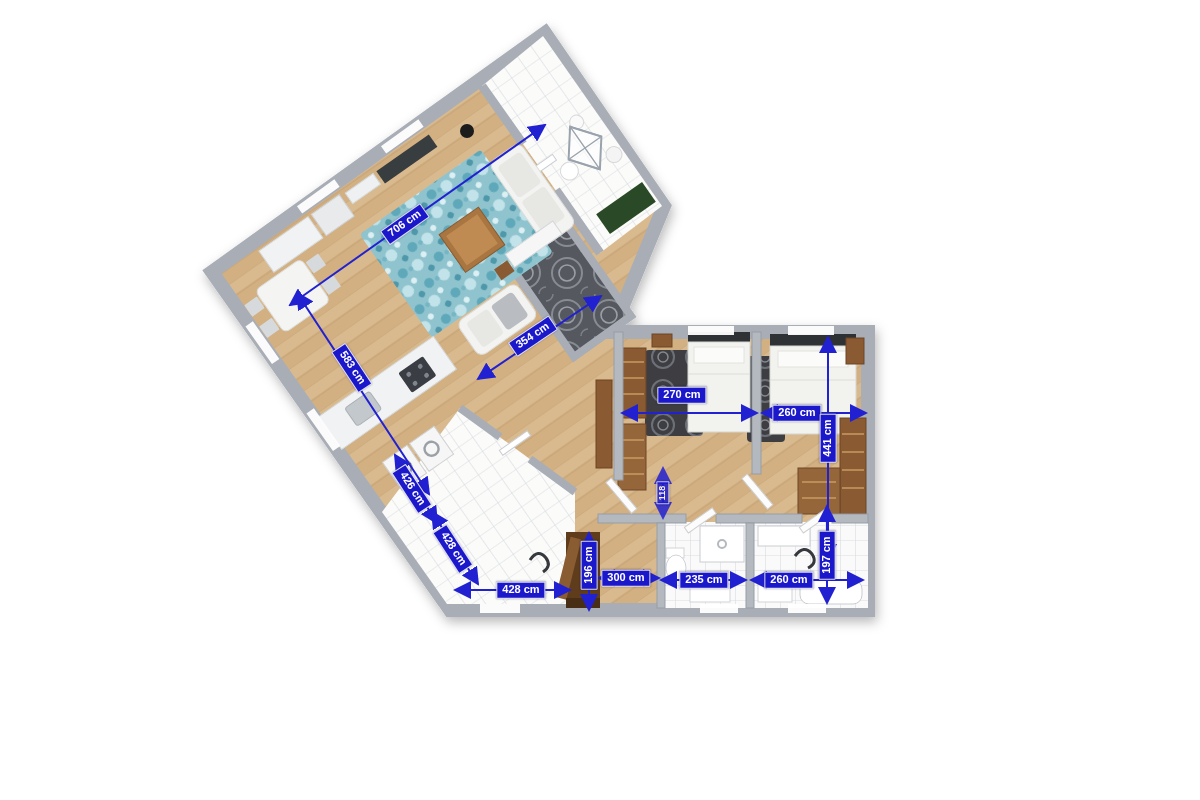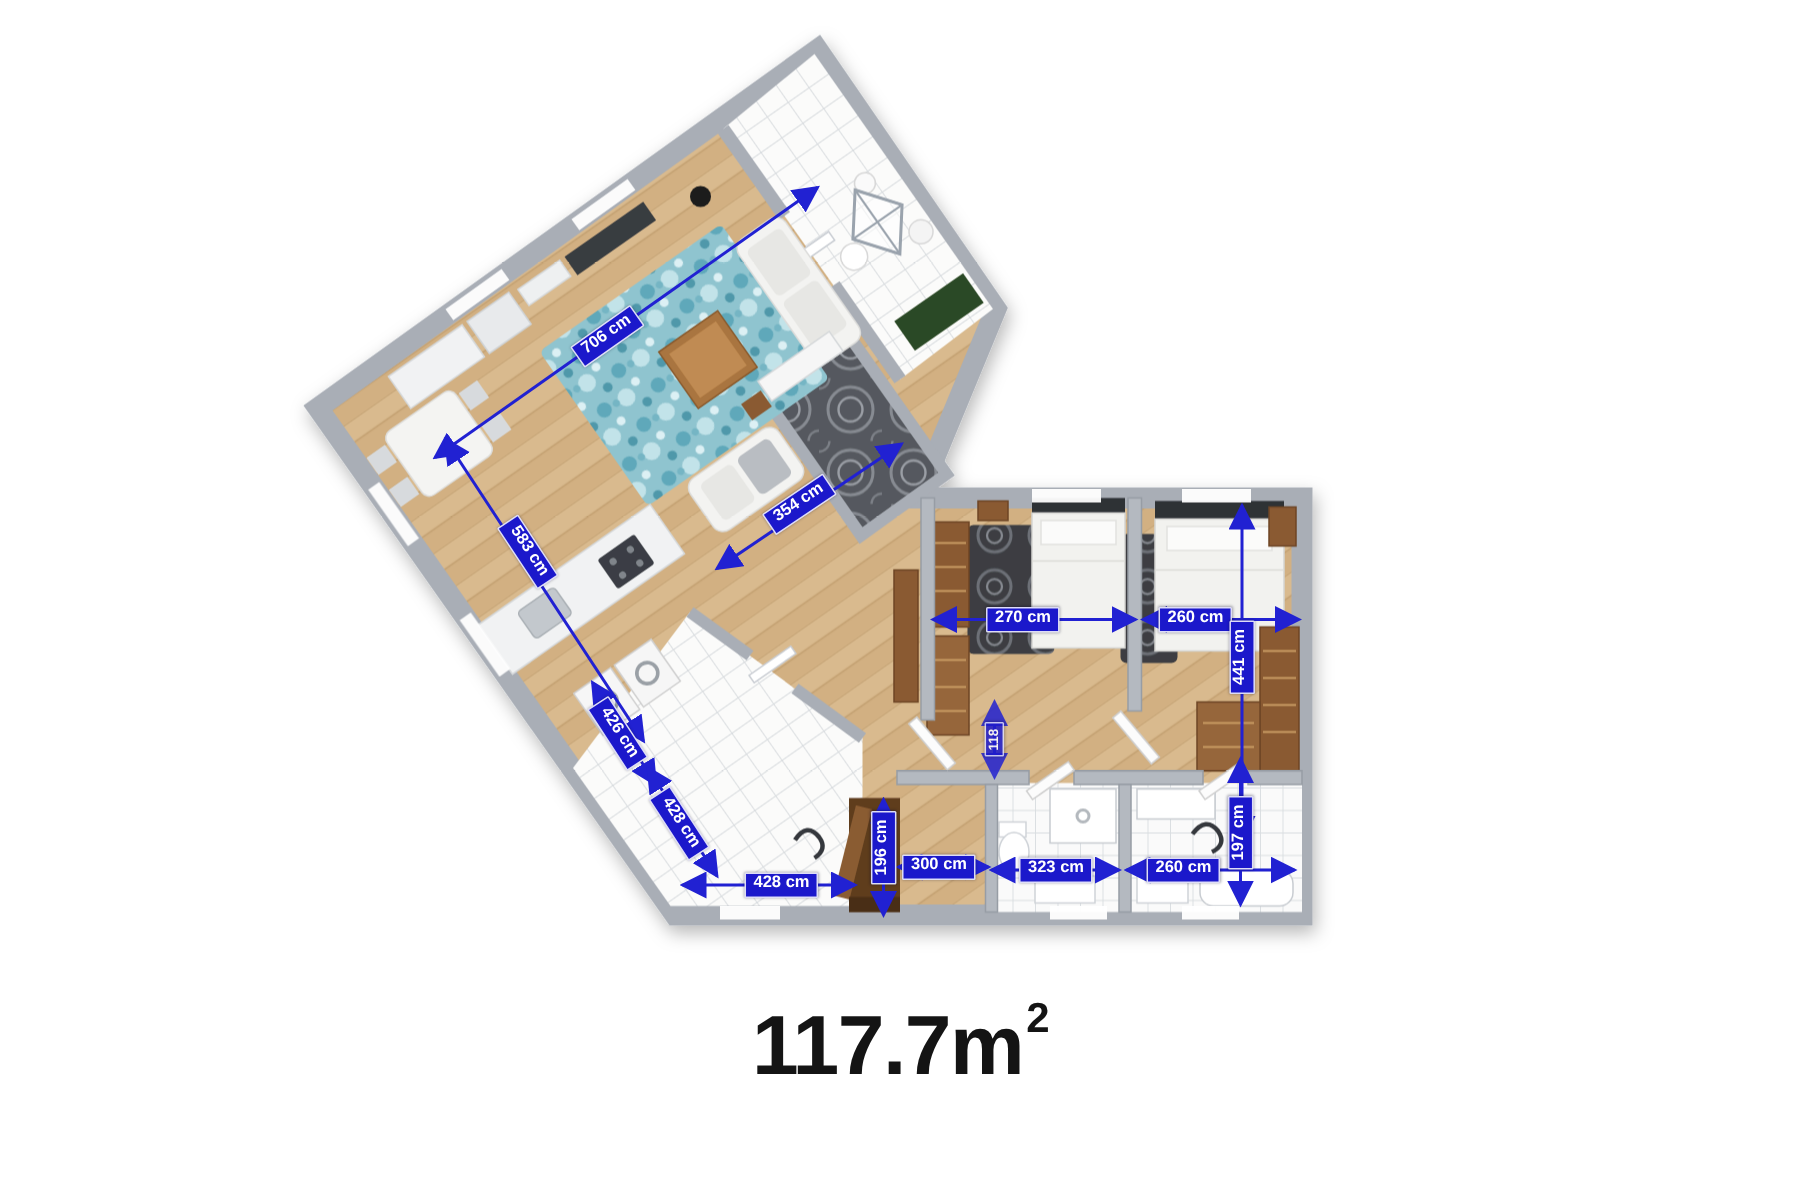--- a/index.html
+++ b/index.html
@@ -228,28 +228,27 @@
     <line x1="599" y1="578" x2="659" y2="578" marker-start="url(#arr)" marker-end="url(#arr)"></line>
     <line x1="661" y1="580" x2="746" y2="580" marker-start="url(#arr)" marker-end="url(#arr)"></line>
     <line x1="751" y1="580" x2="863" y2="580" marker-start="url(#arr)" marker-end="url(#arr)"></line>
     <line x1="827" y1="506" x2="827" y2="603" marker-start="url(#arr)" marker-end="url(#arr)"></line>
   </g>
 </svg>
 
 <div class="dim-label" style="left:405px;top:224px;--r:-35.2deg">706 cm</div>
 <div class="dim-label" style="left:352px;top:368px;--r:56.5deg">583 cm</div>
 <div class="dim-label" style="left:533px;top:336px;--r:-34deg">354 cm</div>
-<div class="dim-label" style="left:682px;top:413px;--r:0deg">270 cm</div>
+<div class="dim-label" style="left:682px;top:395px;--r:0deg">270 cm</div>
 <div class="dim-label" style="left:797px;top:413px;--r:0deg">260 cm</div>
 <div class="dim-label" style="left:828px;top:438px;--r:-90deg">441 cm</div>
 <div class="dim-label small" style="left:663px;top:493px;--r:-90deg">118</div>
 <div class="dim-label" style="left:412px;top:489px;--r:57deg">426 cm</div>
 <div class="dim-label" style="left:453px;top:549px;--r:57deg">428 cm</div>
 <div class="dim-label" style="left:521px;top:590px;--r:0deg">428 cm</div>
 <div class="dim-label" style="left:589px;top:565px;--r:-90deg">196 cm</div>
 <div class="dim-label" style="left:626px;top:578px;--r:0deg">300 cm</div>
-<div class="dim-label" style="left:704px;top:580px;--r:0deg">323 cm</div>
+<div class="dim-label" style="left:704px;top:580px;--r:0deg">235 cm</div>
 <div class="dim-label" style="left:789px;top:580px;--r:0deg">260 cm</div>
 <div class="dim-label" style="left:827px;top:555px;--r:-90deg">197 cm</div>
 
-<div class="area-label"><span>117.7m</span><sup>2</sup></div>
 
 </div>
 
 </body></html>

